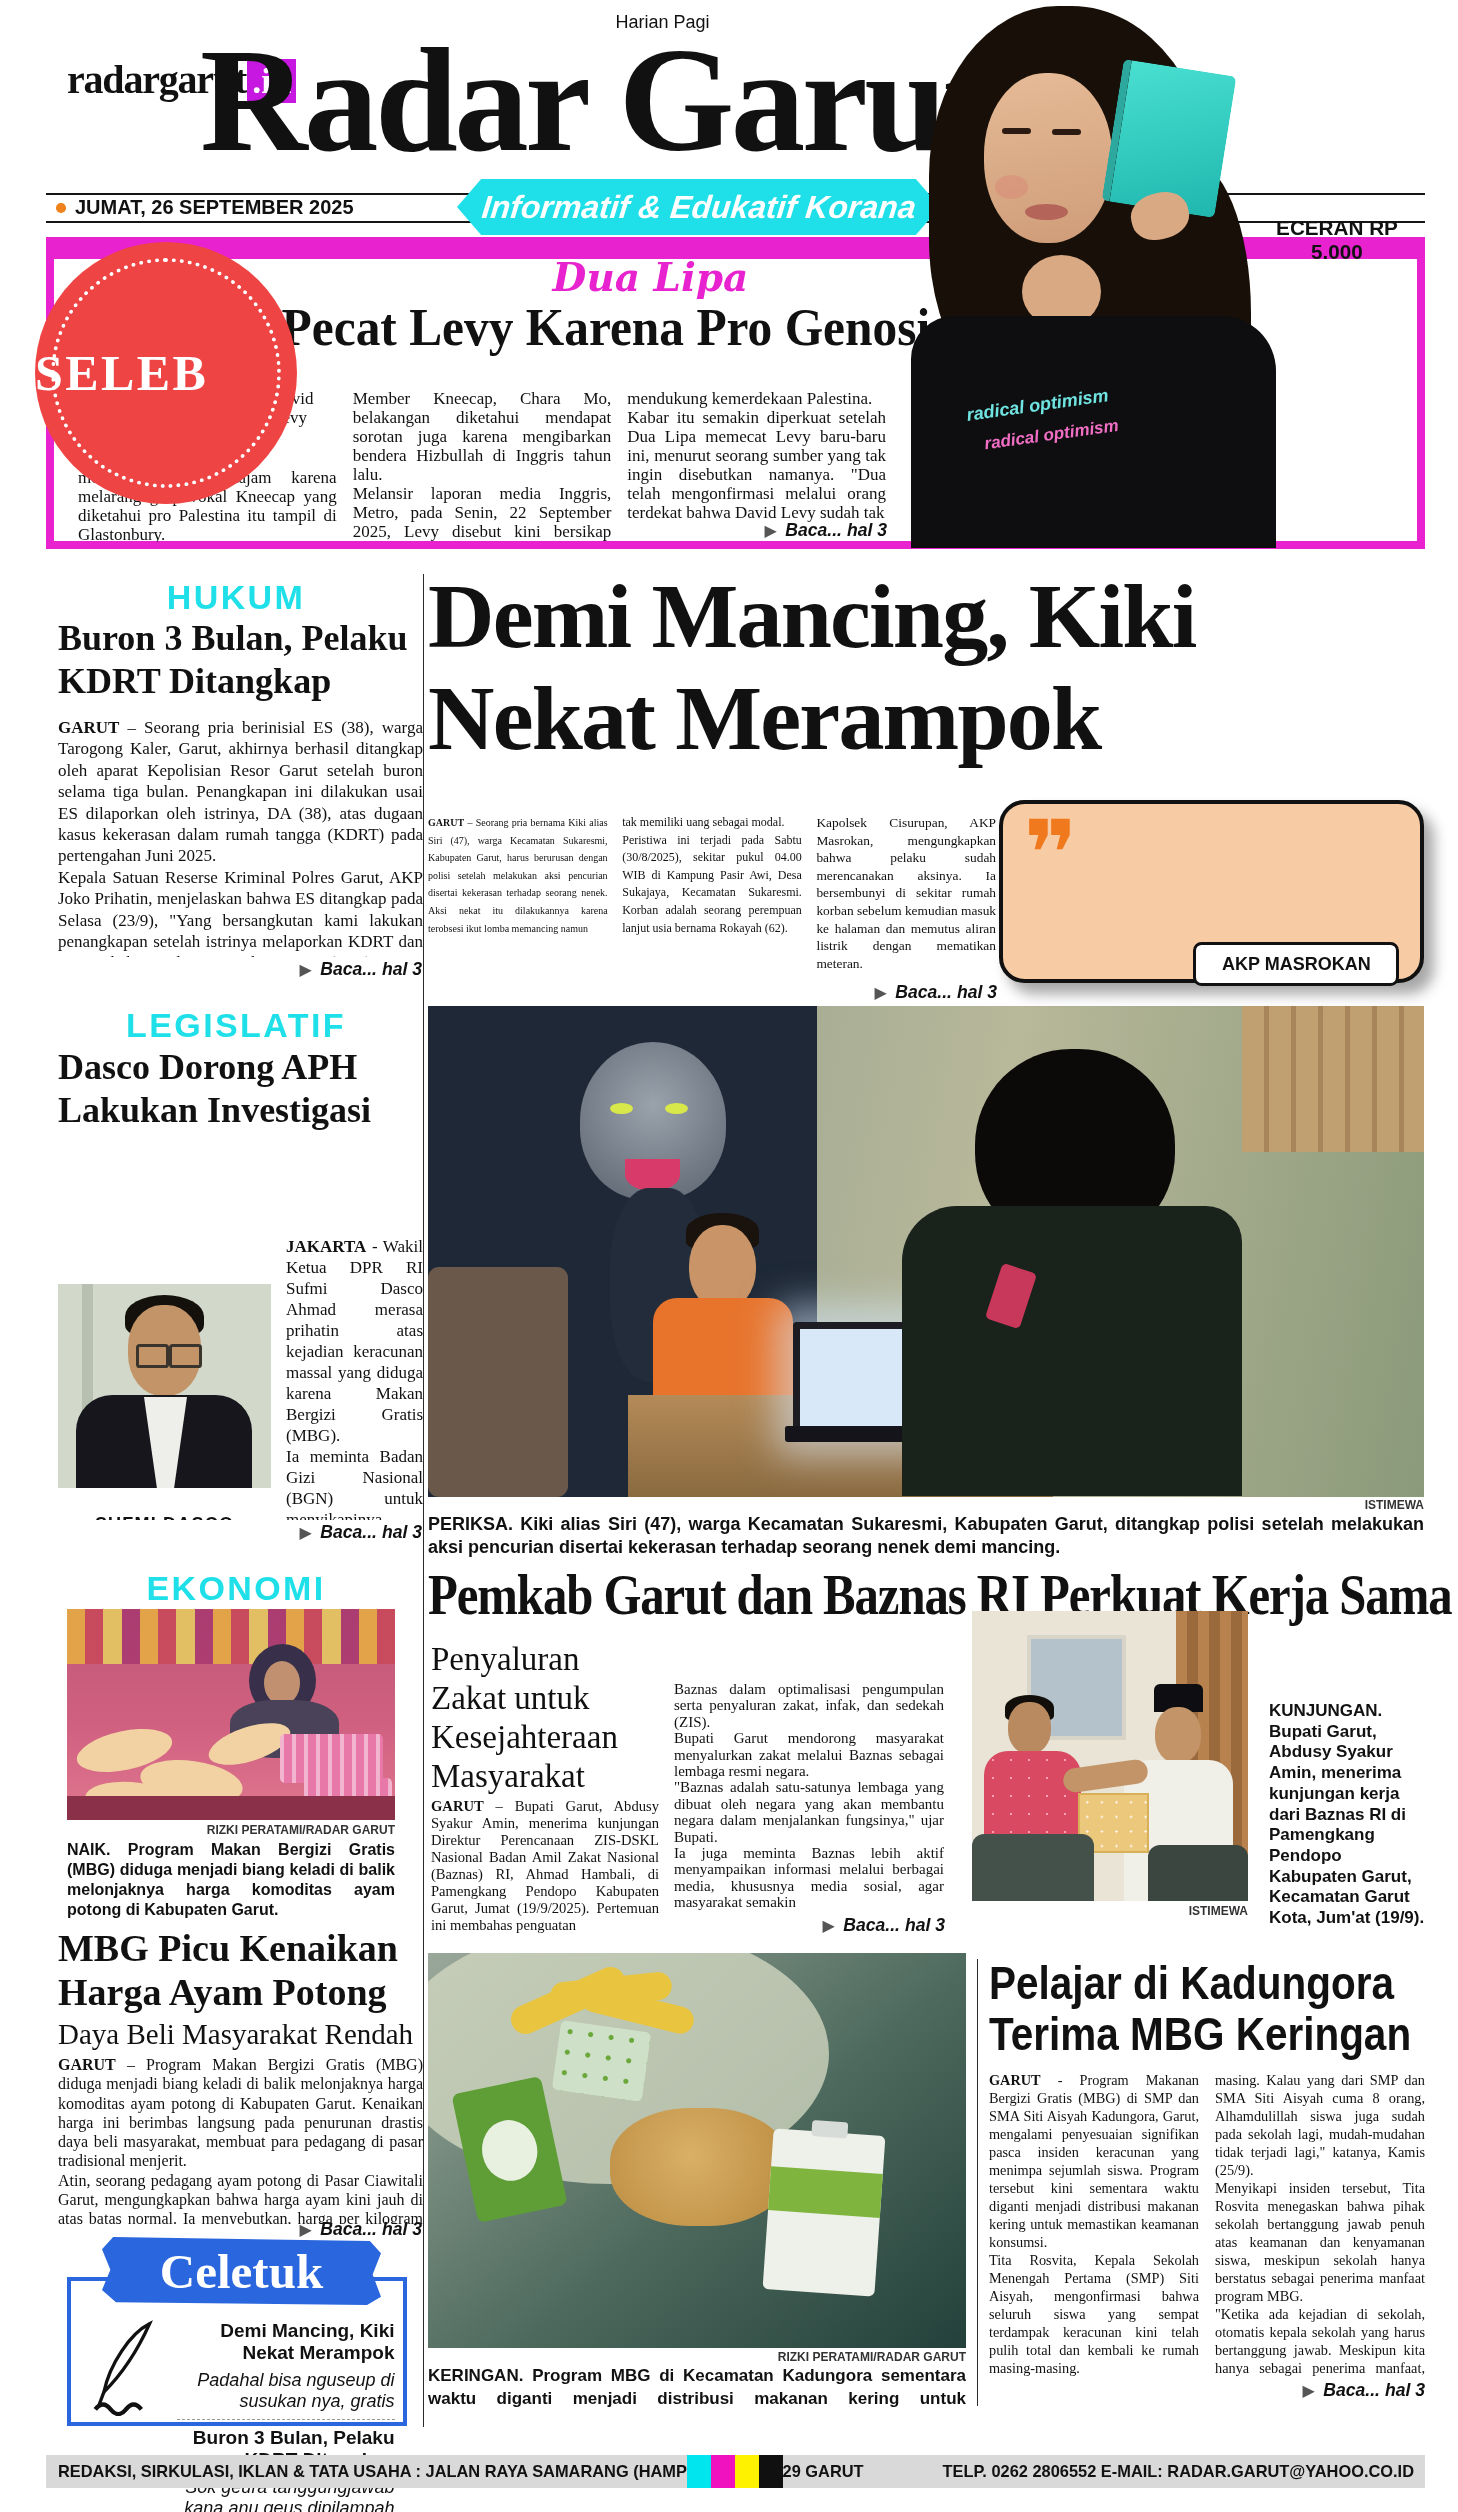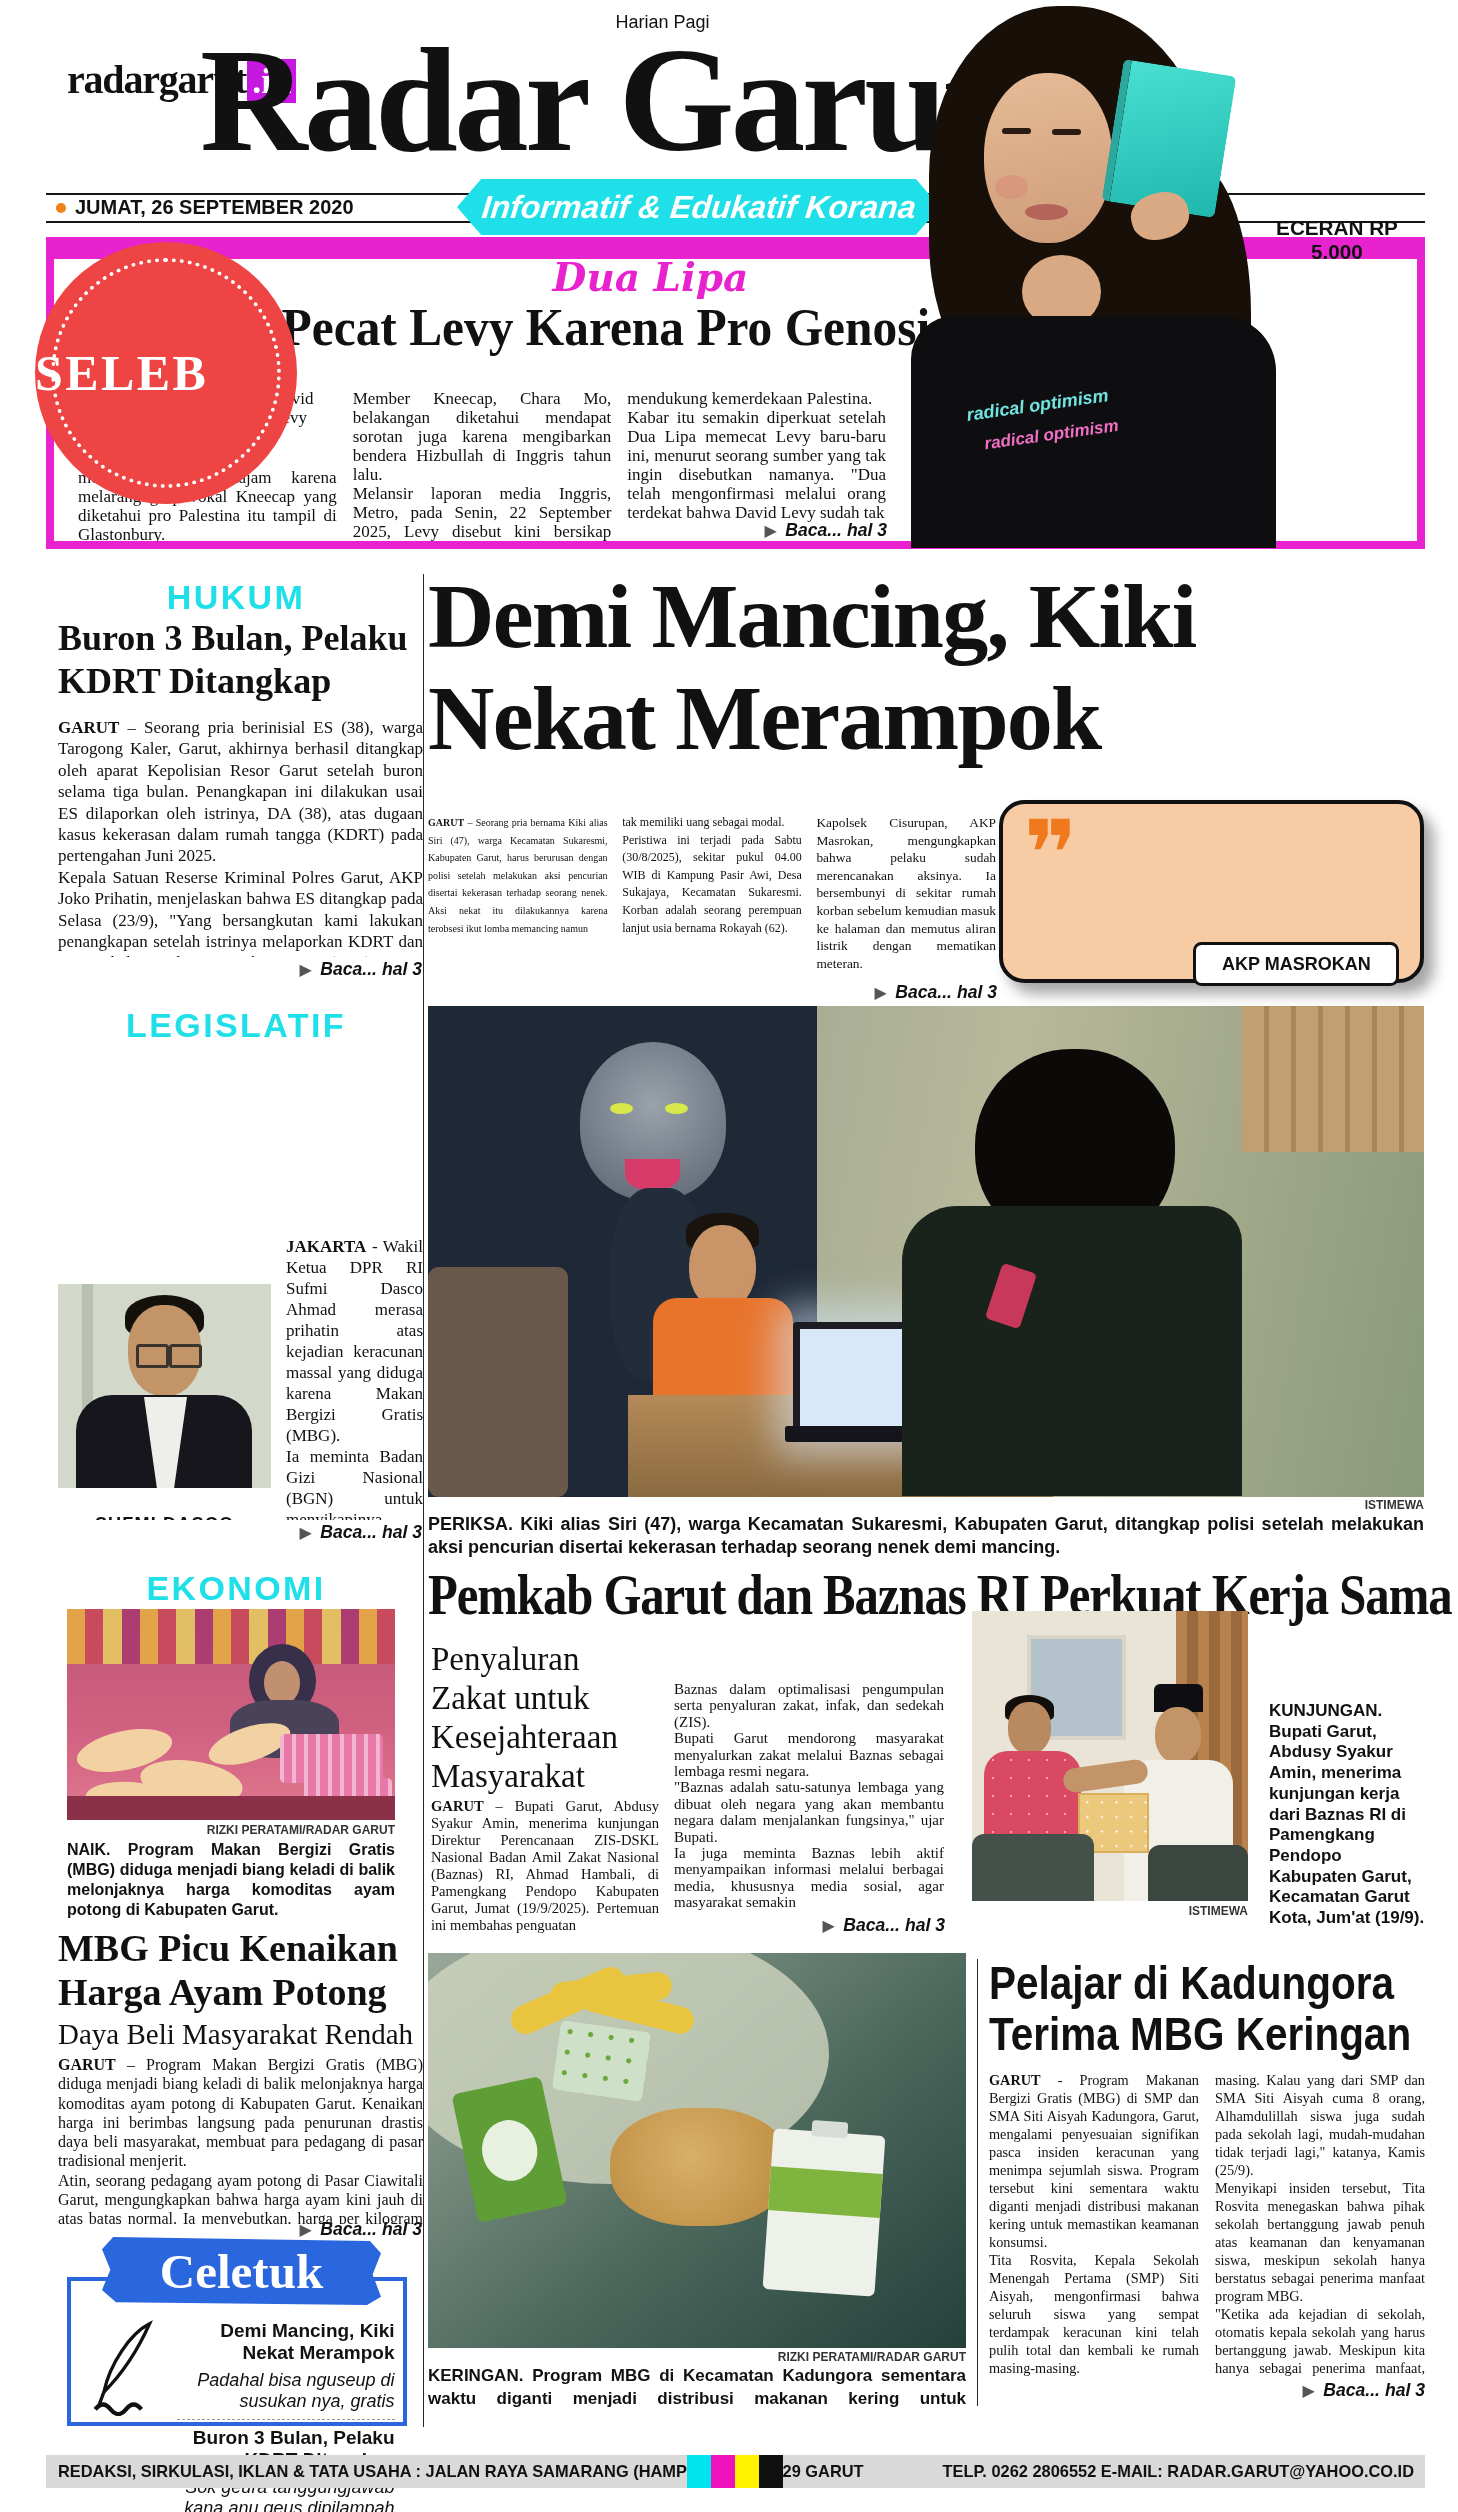--- a/index.html
+++ b/index.html
@@ -176,21 +176,21 @@
   <div class="abs edition">Harian Pagi</div>
   <div class="abs logo">
     <span class="lt">radargarut</span>
     <span class="ls">.id</span>
   </div>
   <div class="abs masthead">Radar Garut</div>
 
   <div class="abs rule" style="left:46px;top:193px;width:1379px;height:2.4px;"></div>
   <div class="abs rule" style="left:46px;top:221px;width:1379px;height:1.8px;"></div>
   <div class="abs datedot"></div>
-  <div class="abs dateline">JUMAT, 26 SEPTEMBER 2020</div>
+  <div class="abs dateline">JUMAT, 26 SEPTEMBER 2025</div>
   <div class="abs tagline">
     <span>Informatif &amp; Edukatif Korana</span>
   </div>
   <div class="abs price">ECERAN RP 5.000</div>
 
   <div class="abs dl ph">
     <div class="abs dl-hair"></div>
     <div class="abs dl-hair2"></div>
     <div class="abs dl-face"></div>
     <div class="abs dl-brow" style="left:109px;top:128px;"></div>
@@ -232,20 +232,21 @@
   <div class="abs hl-serif" style="left:58px;top:617px;width:365px;font-size:36px;line-height:43px;">Buron 3 Bulan, Pelaku KDRT Ditangkap</div>
   <div class="abs just pre body-text hidden" style="left:58px;top:717px;width:365px;height:240px;font-size:17px;line-height:21.4px;"><b>GARUT</b><span> – Seorang pria berinisial ES (38), warga Tarogong Kaler, Garut, akhirnya berhasil ditangkap oleh aparat Kepolisian Resor Garut setelah buron selama tiga bulan. Penangkapan ini dilakukan usai ES dilaporkan oleh istrinya, DA (38), atas dugaan kasus kekerasan dalam rumah tangga (KDRT) pada pertengahan Juni 2025.
 Kepala Satuan Reserse Kriminal Polres Garut, AKP Joko Prihatin, menjelaskan bahwa ES ditangkap pada Selasa (23/9), "Yang bersangkutan kami lakukan penangkapan setelah istrinya melaporkan KDRT dan sempat kabur," jelas AKP Joko, Kamis, (25/9).
 Menurut Joko, aksi KDRT tersebut terjadi di rumah mereka di Desa Jati, Kecamatan Tarogong Kaler. Dugaan penganiayaan ini dipicu oleh kecurigaan pelaku terhadap istrinya yang dituduh berselingkuh.</span></div>
   <div class="abs more" style="left:149px;top:959px;width:273px;">
     <span class="tri">▶</span>
     <span class="mt">Baca... hal 3</span>
   </div>
 
   <div class="abs section-label" style="left:46px;top:1006px;">LEGISLATIF</div>
+  <div class="abs hl-serif" style="left:58px;top:1046px;width:365px;font-size:36px;line-height:43px;">Dasco Dorong APH Lakukan Investigasi</div>
   <div class="abs just pre body-text hidden" style="left:58px;top:1215px;width:365px;height:305px;font-size:17px;line-height:21px;">
     <span class="dasco-wrap">
       <span class="dasco-photo ph" style="display:block;">
         <span class="dc-door"></span>
         <span class="dc-hair"></span>
         <span class="dc-head"></span>
         <span class="dc-glass"></span>
         <span class="dc-glass dc-glass2"></span>
         <span class="dc-body"></span>
         <span class="dc-shirt"></span>

